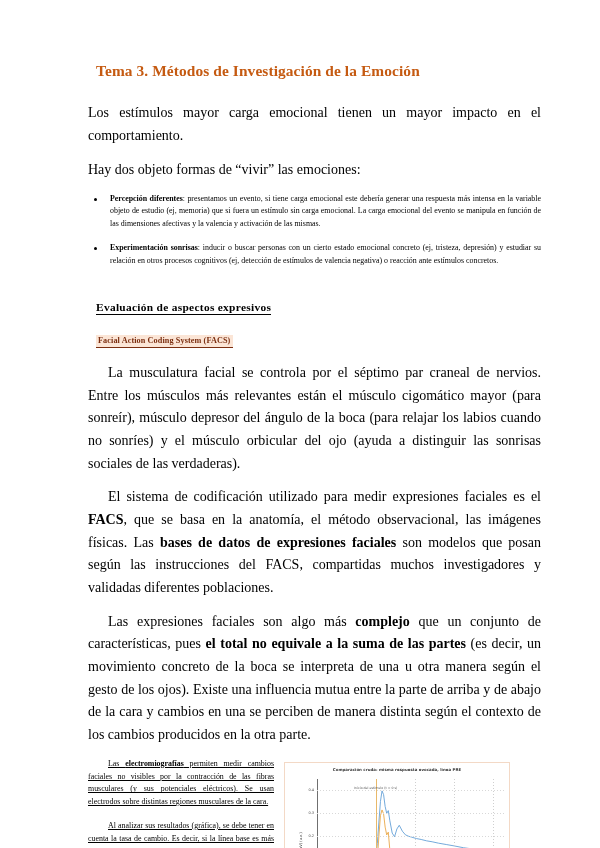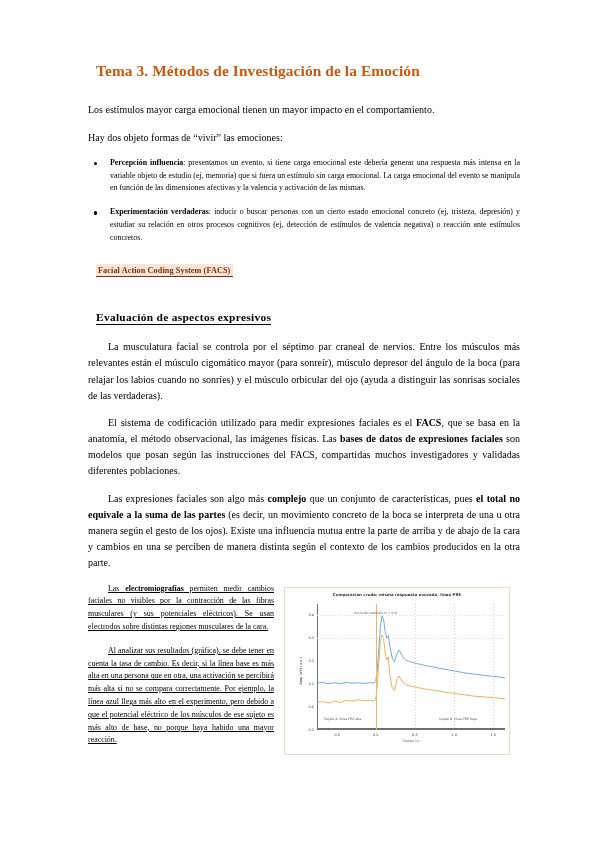--- a/index.html
+++ b/index.html
@@ -8,33 +8,33 @@
     width:600px;height:848px;
     background:#ffffff;
     font-family:"Liberation Serif", serif;
     color:#000;
     overflow:hidden;
   }
   .page{
     position:relative;
     width:600px;height:848px;
     box-sizing:border-box;
-    padding:62px 80px 40px 88px;
+    padding:62px 59px 40px 88px;
   }
   h1.doc-title{
     font-family:"Liberation Serif", serif;
     font-size:15.4px;
     font-weight:700;
     color:#c55a11;
     margin:0 0 22px 8px;
     letter-spacing:.1px;
     line-height:1.2;
   }
   p.para{
-    font-size:10px;
+    font-size:14px;
     line-height:1.62;
     text-align:justify;
     margin:0 0 11px 0;
   }
   p.indent{ text-indent:20px; }
   ul.bullets{
     list-style:none;
     margin:0 0 14px 0;
     padding:0;
   }
@@ -174,30 +174,30 @@
 <body>
 
 <div class="page">
 
   <h1 class="doc-title">Tema 3. Métodos de Investigación de la Emoción</h1>
 
   <p class="para">Los estímulos mayor carga emocional tienen un mayor impacto en el comportamiento.</p>
   <p class="para">Hay dos objeto formas de “vivir” las emociones:</p>
 
   <ul class="bullets">
-    <li><b>Percepción influencia</b><span>: presentamos un evento, si tiene carga emocional este debería generar una respuesta más intensa en la variable objeto de estudio (ej, memoria) que si fuera un estímulo sin carga emocional. La carga emocional del evento se manipula en función de las dimensiones afectivas y la valencia y activación de las mismas.</span></li>
-    <li><b>Experimentación verdaderas</b><span>: inducir o buscar personas con un cierto estado emocional concreto (ej, tristeza, depresión) y estudiar su relación en otros procesos cognitivos (ej, detección de estímulos de valencia negativa) o reacción ante estímulos concretos.</span></li>
+    <li><b>Percepción diferentes</b><span>: presentamos un evento, si tiene carga emocional este debería generar una respuesta más intensa en la variable objeto de estudio (ej, memoria) que si fuera un estímulo sin carga emocional. La carga emocional del evento se manipula en función de las dimensiones afectivas y la valencia y activación de las mismas.</span></li>
+    <li><b>Experimentación sonrisas</b><span>: inducir o buscar personas con un cierto estado emocional concreto (ej, tristeza, depresión) y estudiar su relación en otros procesos cognitivos (ej, detección de estímulos de valencia negativa) o reacción ante estímulos concretos.</span></li>
   </ul>
+
+  <div class="sec-wrap">
+    <h2 class="sec">Evaluación de aspectos expresivos</h2>
+  </div>
 
   <div class="sec-wrap">
     <h3 class="subsec">Facial Action Coding System (FACS)</h3>
-  </div>
-
-  <div class="sec-wrap">
-    <h2 class="sec">Evaluación de aspectos expresivos</h2>
   </div>
 
   <p class="para indent">La musculatura facial se controla por el séptimo par craneal de nervios. Entre los músculos más relevantes están el músculo cigomático mayor (para sonreír), músculo depresor del ángulo de la boca (para relajar los labios cuando no sonríes) y el músculo orbicular del ojo (ayuda a distinguir las sonrisas sociales de las verdaderas).</p>
 
   <p class="para indent"><span>El sistema de codificación utilizado para medir expresiones faciales es el </span><b>FACS</b><span>, que se basa en la anatomía, el método observacional, las imágenes físicas. Las </span><b>bases de datos de expresiones faciales</b><span> son modelos que posan según las instrucciones del FACS, compartidas muchos investigadores y validadas diferentes poblaciones.</span></p>
 
   <p class="para indent"><span>Las expresiones faciales son algo más </span><b>complejo</b><span> que un conjunto de características, pues </span><b>el total no equivale a la suma de las partes</b><span> (es decir, un movimiento concreto de la boca se interpreta de una u otra manera según el gesto de los ojos). Existe una influencia mutua entre la parte de arriba y de abajo de la cara y cambios en una se perciben de manera distinta según el contexto de los cambios producidos en la otra parte.</span></p>
 
 
   <div class="cols">

